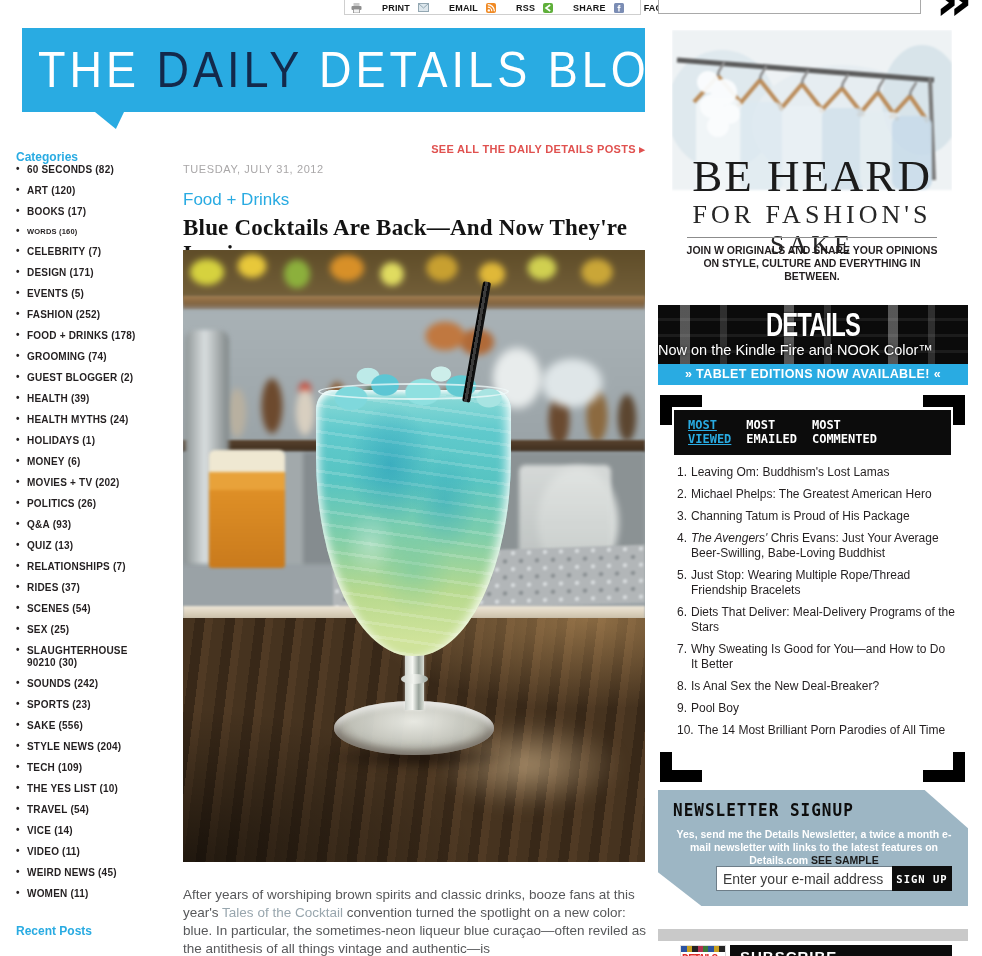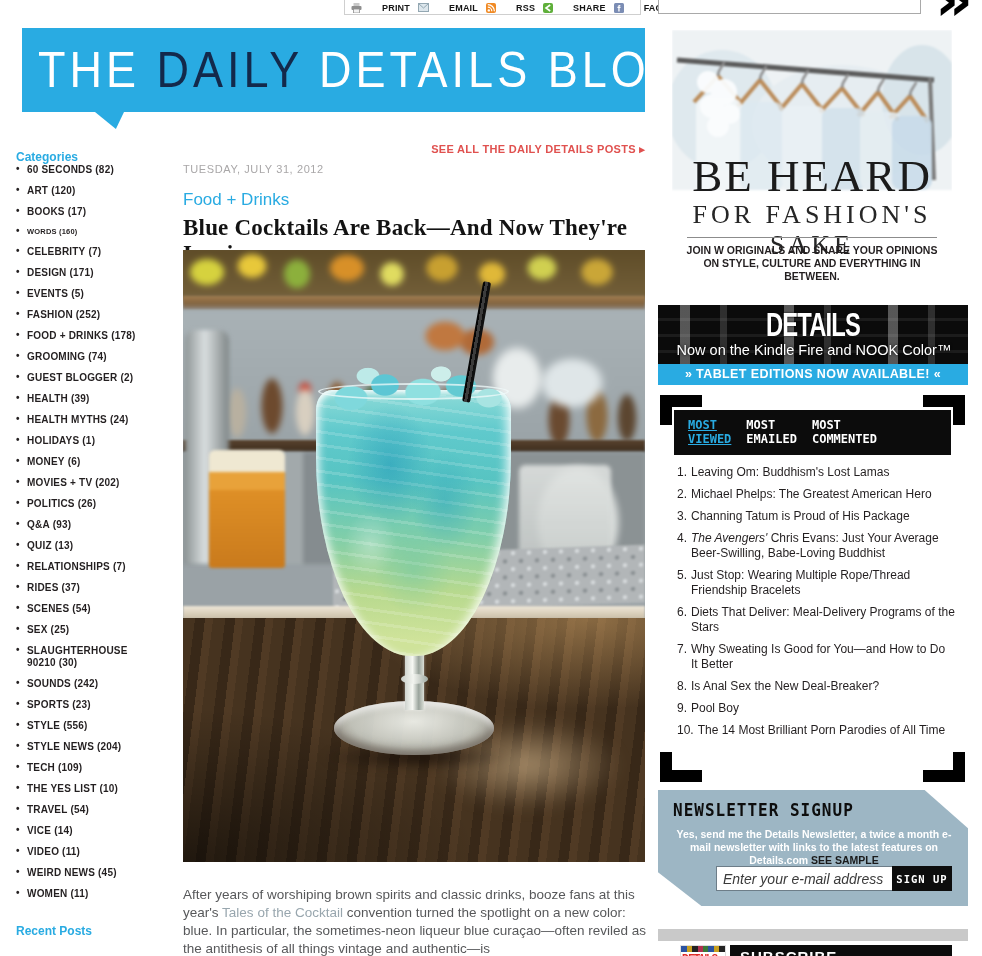--- a/index.html
+++ b/index.html
@@ -179,21 +179,21 @@
     font-weight:bold; font-size:10.5px; line-height:13px; color:#231f20; }
 
   #ad-kindle { position:absolute; left:658px; top:305px; width:310px; height:80px;
     cursor:pointer; overflow:hidden; background-color:#0b0b0b;
     background-image:
       repeating-linear-gradient(90deg, transparent 0 22px, rgba(210,210,210,.38) 22px 32px, transparent 32px 62px, rgba(130,130,130,.3) 62px 69px, transparent 69px 104px),
       repeating-linear-gradient(0deg, rgba(255,255,255,.07) 0 3px, transparent 3px 16px); }
   .k-logo { position:absolute; left:0; top:4px; width:310px; text-align:center;
     color:#fff; font-weight:bold; font-size:29px; letter-spacing:-1px;
     transform:scale(.82,1.12); text-shadow:0 0 2px #000; }
-  .k-line { position:absolute; left:0; top:37px; width:312px; text-align:center;
+  .k-line { position:absolute; left:0; top:37px; width:312px; text-align:left;
     color:#fff; font-size:14.5px; text-shadow:0 0 3px #000; }
   .k-cta { position:absolute; left:0; bottom:0; width:310px; height:21px;
     background:#29abe2; color:#fff; font-weight:bold; font-size:12.5px;
     line-height:21px; text-align:center; letter-spacing:.4px; }
 
   #most-box { position:absolute; left:660px; top:395px; width:305px; height:387px; }
   .corner { position:absolute; width:42px; height:30px; }
   .corner.tl { left:0; top:0; border-left:12px solid #000; border-top:12px solid #000; }
   .corner.tr { right:0; top:0; border-right:12px solid #000; border-top:12px solid #000; }
   .corner.bl { left:0; bottom:0; border-left:12px solid #000; border-bottom:12px solid #000; }
@@ -213,21 +213,21 @@
   #newsletter { position:absolute; left:658px; top:790px; width:310px; height:116px;
     background:#9db6c4;
     clip-path:polygon(0 0, 86% 0, 100% 33%, 100% 100%, 14% 100%, 0 71%);padding-left:46px; }
   #nl-heading { position:absolute; left:15px; top:9px;
     font-family:"DejaVu Sans Mono", monospace; font-weight:bold; font-size:16px;
     letter-spacing:1px; color:#0d0d0d; transform:scaleY(1.1); transform-origin:left top; }
   #nl-body { position:absolute; left:10px; top:38px; width:292px; font-weight:bold;
     font-size:10.5px; line-height:13px; color:#fff; text-align:center; }
   #nl-body .see-sample { color:#1a1a1a; cursor:pointer; }
   #nl-email { position:absolute; left:58px; top:76px; width:204px; height:25px;
-    border:1px solid #6d7d88; font-size:14px; color:#3a3a3a; padding:0 6px; background:#fff;font-style:italic; }
+    border:1px solid #6d7d88; font-size:14px; color:#3a3a3a; padding:0 6px; background:#fff; }
   #nl-signup { position:absolute; left:234px; top:76px; width:60px; height:25px;
     background:#0d0d0d; color:#fff; border:none; cursor:pointer;
     font-family:"DejaVu Sans Mono", monospace; font-weight:bold; font-size:10.5px;
     letter-spacing:1px; }
 
   #bottom-strip { position:absolute; left:658px; top:929px; width:310px; height:12px;
     background:#c9c9c9; }
   #ad-subscribe { position:absolute; left:680px; top:945px; width:272px; height:20px;
     cursor:pointer; }
   .sub-cover { position:absolute; left:0; top:0; width:46px; height:20px; background:#fff;
@@ -362,21 +362,21 @@
         <li><span>SCENES</span>&nbsp;<span>(54)</span></li>
 
         <li><span>SEX</span>&nbsp;<span>(25)</span></li>
 
         <li><span>SLAUGHTERHOUSE 90210</span>&nbsp;<span>(30)</span></li>
 
         <li><span>SOUNDS</span>&nbsp;<span>(242)</span></li>
 
         <li><span>SPORTS</span>&nbsp;<span>(23)</span></li>
 
-        <li><span>STYLE</span>&nbsp;<span>(556)</span></li>
+        <li><span>SAKE</span>&nbsp;<span>(556)</span></li>
 
         <li><span>STYLE NEWS</span>&nbsp;<span>(204)</span></li>
 
         <li><span>TECH</span>&nbsp;<span>(109)</span></li>
 
         <li><span>THE YES LIST</span>&nbsp;<span>(10)</span></li>
 
         <li><span>TRAVEL</span>&nbsp;<span>(54)</span></li>
 
         <li><span>VICE</span>&nbsp;<span>(14)</span></li>

